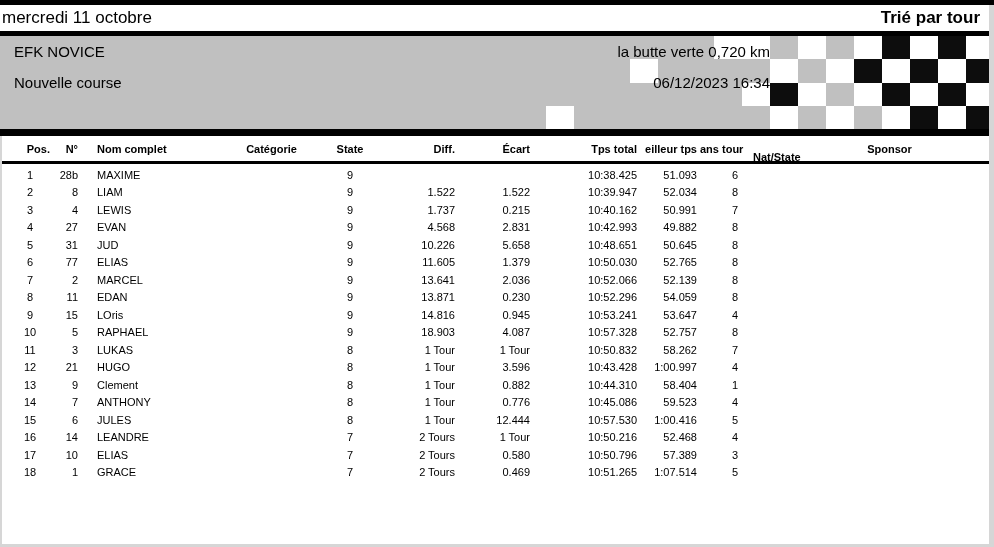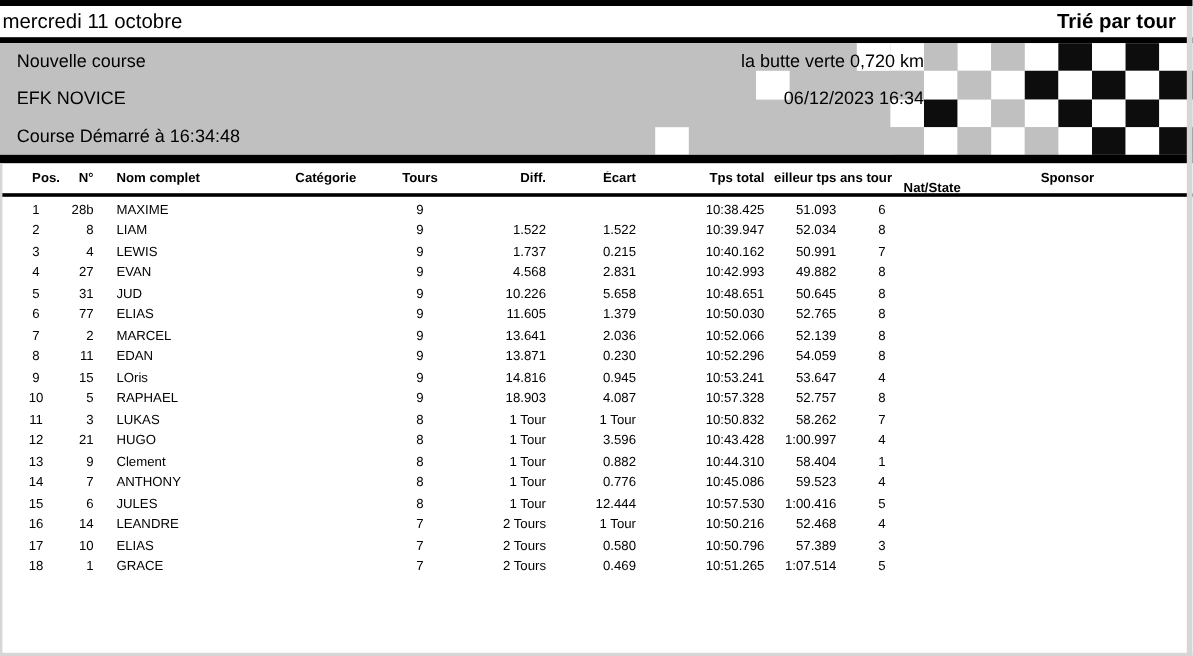--- a/index.html
+++ b/index.html
@@ -114,38 +114,37 @@
         <div class="sq" style="left: 770px; top: 69.75px; background: rgb(255, 255, 255);"></div>
         <div class="sq" style="left: 798px; top: 69.75px; background: rgb(192, 192, 192);"></div>
         <div class="sq" style="left: 826px; top: 69.75px; background: rgb(255, 255, 255);"></div>
         <div class="sq" style="left: 854px; top: 69.75px; background: rgb(192, 192, 192);"></div>
         <div class="sq" style="left: 882px; top: 69.75px; background: rgb(255, 255, 255);"></div>
         <div class="sq" style="left: 910px; top: 69.75px; background: rgb(13, 13, 13);"></div>
         <div class="sq" style="left: 938px; top: 69.75px; background: rgb(255, 255, 255);"></div>
         <div class="sq" style="left: 966px; top: 69.75px; background: rgb(13, 13, 13);"></div>
       </div>
     <div class="gh-left">
+      <div>EFK NOVICE</div>
       <div>Nouvelle course</div>
-      <div>EFK NOVICE</div>
-      <div>Course Démarré à 16:34:48</div>
     </div>
     <div class="gh-right">
       <div>la butte verte 0,720 km</div>
       <div>06/12/2023 16:34</div>
     </div>
   </div>
 
   <div class="bar" id="bar-head"></div>
 
   <div class="thead" id="thead">
       <div class="cell c-pos">Pos.</div>
       <div class="cell c-num">N°</div>
       <div class="cell c-nom">Nom complet</div>
       <div class="cell c-categorie">Catégorie</div>
-      <div class="cell c-tours">Tours</div>
+      <div class="cell c-tours">State</div>
       <div class="cell c-diff">Diff.</div>
       <div class="cell c-ecart">Écart</div>
       <div class="cell c-tps_total">Tps total</div>
       <div class="cell c-meilleur_tps">eilleur tps</div>
       <div class="cell c-dans_tour">ans tour</div>
       <div class="cell c-nat_state">Nat/State</div>
       <div class="cell c-sponsor">Sponsor</div>
     </div>
 
   <div class="bar" id="bar-thead"></div>

